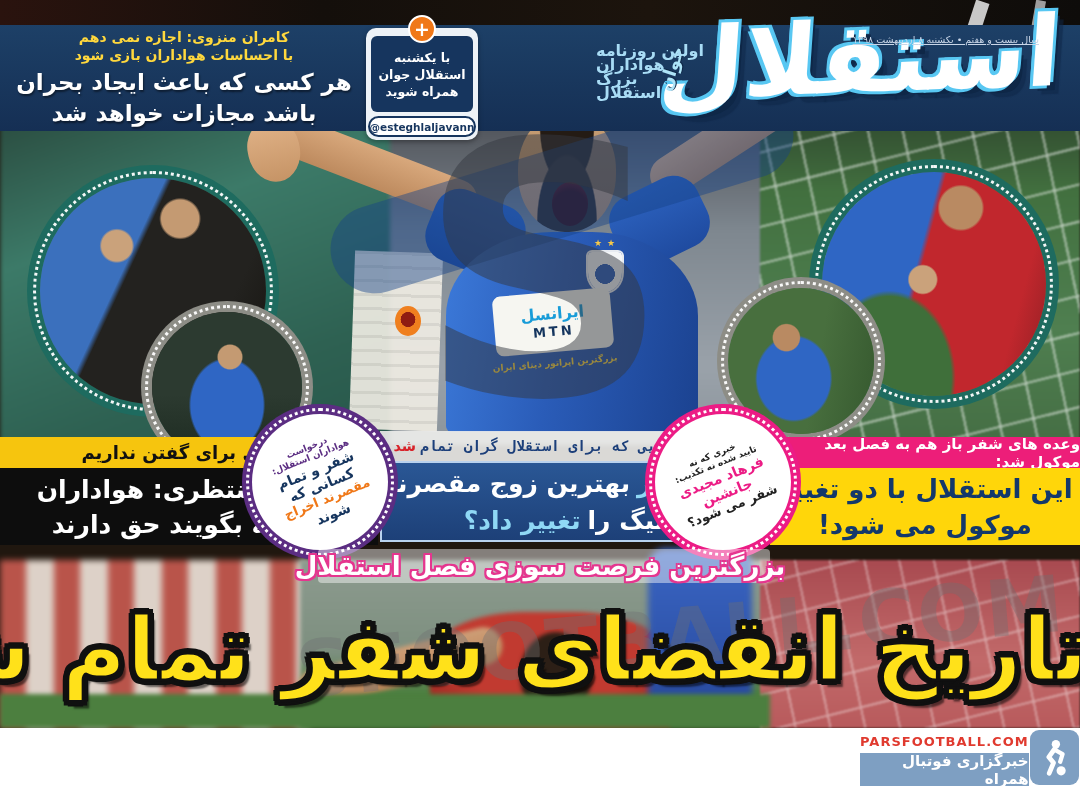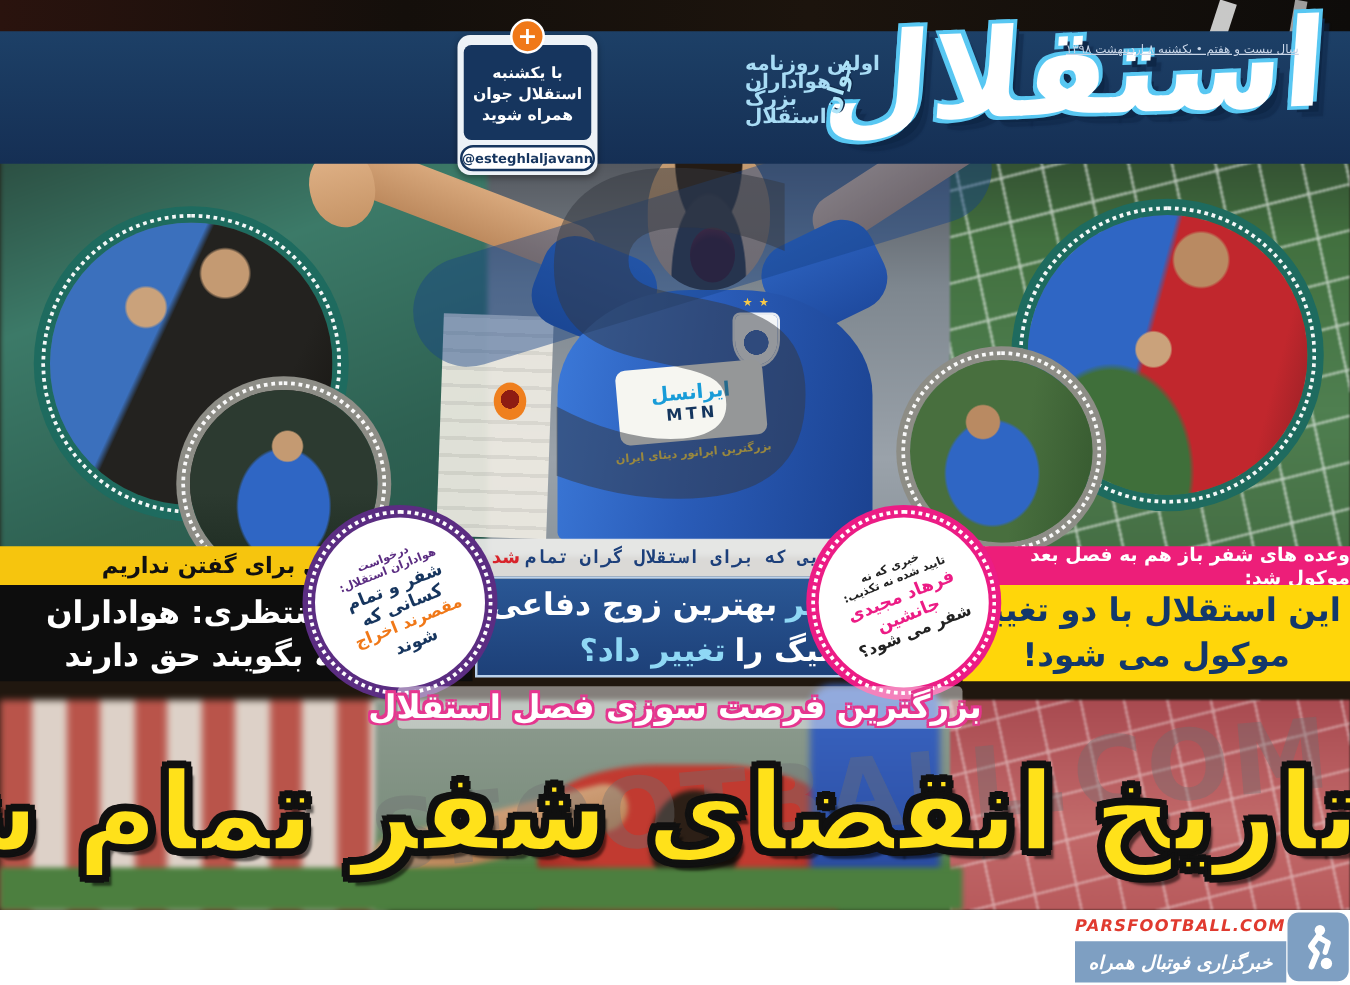--- a/index.html
+++ b/index.html
@@ -173,21 +173,21 @@
       text-shadow:-2px -2px 0 #e5368f, 2px -2px 0 #e5368f, -2px 2px 0 #e5368f, 2px 2px 0 #e5368f,
                   0 2px 0 #e5368f, 0 -2px 0 #e5368f, 2px 0 0 #e5368f, -2px 0 0 #e5368f; }
   .main-headline{ position:absolute; left:-8px; right:-8px; top:576px; z-index:6; text-align:center; direction:rtl;
       color:#ffe11a; font-weight:bold; font-size:88px; line-height:148px; white-space:nowrap;
       -webkit-text-stroke:3px #101010;
       text-shadow:-4px -4px 0 #101010, 4px -4px 0 #101010, -4px 4px 0 #101010, 4px 4px 0 #101010,
                   0 5px 0 #101010, 0 -5px 0 #101010, 5px 0 0 #101010, -5px 0 0 #101010, 6px 7px 2px rgba(0,0,0,.55); }
 
   
   .footer-badge{ position:absolute; right:0; top:729px; width:220px; height:57px; z-index:7; display:flex; }
-  .fb-texts{ flex:1; display:flex; flex-direction:column;font-style:italic; }
+  .fb-texts{ flex:1; display:flex; flex-direction:column; }
   .fb-site{ height:24px; background:#fff; color:#e03a2f; font-weight:bold; font-size:13px; letter-spacing:1px;
       display:flex; align-items:center; justify-content:center; }
   .fb-caption{ height:33px; background:#7e9fc2; color:#fff; font-weight:bold; font-size:15px; direction:rtl;
       display:flex; align-items:center; justify-content:center; }
   .fb-icon{ width:54px; height:55px; margin:1px; background:#7e9fc2; border-radius:9px;
       display:flex; align-items:center; justify-content:center; }
 </style>
 </head>
 <body>
 
@@ -244,20 +244,30 @@
     </div>
   <div class="pc pc-big-right">
       <div class="dots"></div>
     </div>
   <div class="pc pc-small-right">
       <div class="dots"></div>
     </div>
 
   <div class="top-band"></div>
 
+  <div class="tl-text">
+    <div class="tl-kicker">
+      <div>کامران منزوی: اجازه نمی دهم</div>
+      <div>با احساسات هواداران بازی شود</div>
+    </div>
+    <div class="tl-headline">
+      <div>هر کسی که باعث ایجاد بحران</div>
+      <div>باشد مجازات خواهد شد</div>
+    </div>
+  </div>
 
   <div class="channel-card">
     <div class="channel-plus">+</div>
     <div class="channel-inner">
       <div>با یکشنبه</div>
       <div>استقلال جوان</div>
       <div>همراه شوید</div>
     </div>
     <div class="channel-handle">@esteghlaljavann</div>
   </div>
@@ -280,21 +290,21 @@
 
   <div class="band band-center-kicker">
     <span class="kc1">جابجایی</span>
     <span class="kc2">هایی که برای استقلال گران تمام</span>
     <span class="kc3">شد</span>
   </div>
   <div class="band band-center-blue">
     <div class="row">
       <span>چرا</span>
       <span class="hl-cyan">شفر</span>
-      <span>بهترین زوج دفاعی</span>
+      <span>بهترین زوج مقصرند</span>
     </div>
     <div class="row">
       <span>لیگ را</span>
       <span class="hl-cyan">تغییر داد؟</span>
     </div>
   </div>
 
   <div class="band band-right-kicker">وعده های شفر باز هم به فصل بعد موکول شد:</div>
   <div class="band band-right-yellow">
     <div>این استقلال با دو تغییر</div>

